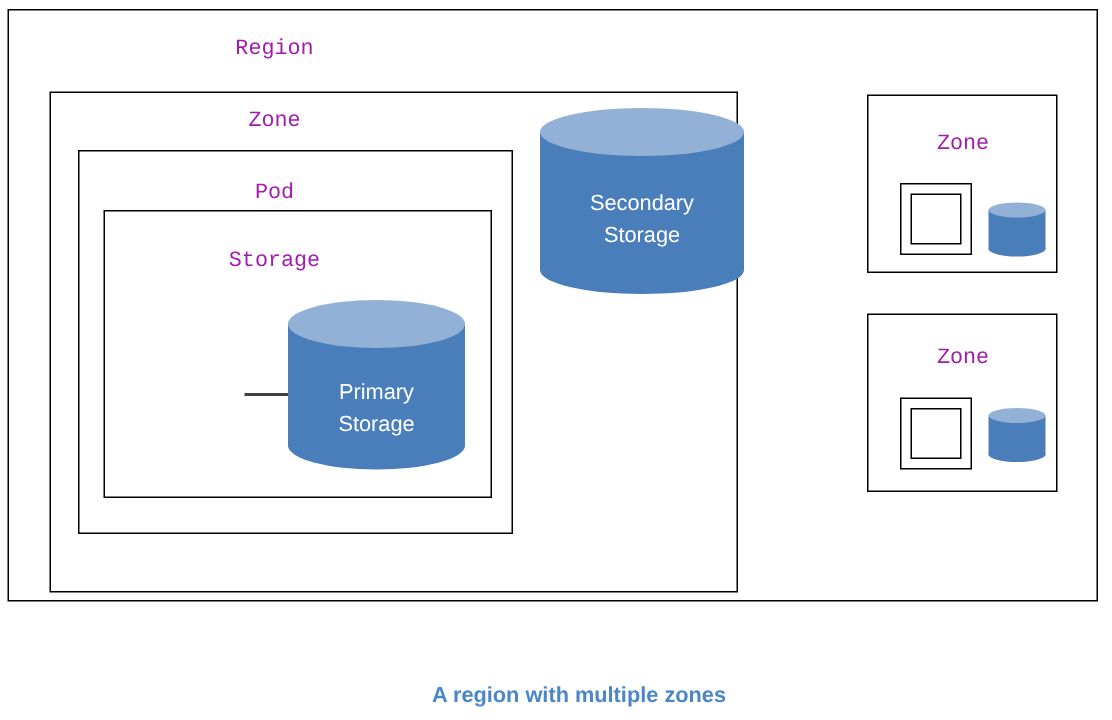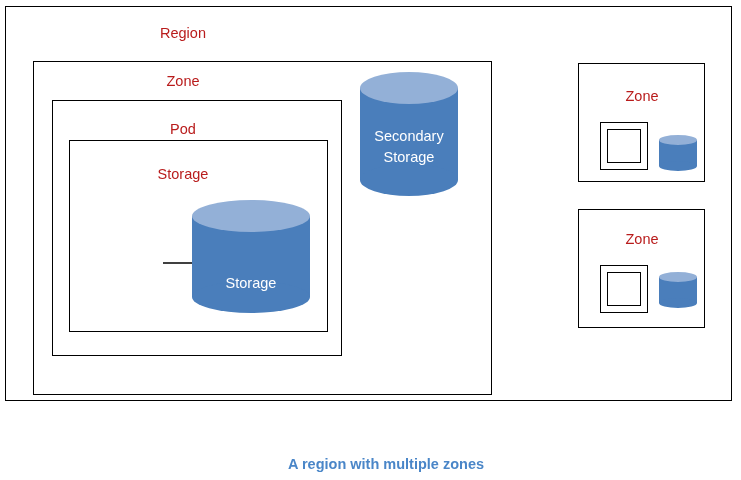--- a/index.html
+++ b/index.html
@@ -18,26 +18,26 @@
     overflow: hidden;
   }
   .box {
     position: absolute;
     border: 1px solid #000000;
     background: transparent;
     box-sizing: border-box;
   }
   .label {
     position: absolute;
-    color: #b91c1c;
+    color: #a21caf;
     font-size: 14.5px;
     line-height: 1;
     white-space: nowrap;
     text-align: right;
-    font-family: Liberation Sans, sans-serif;
+    font-family: Liberation Mono, monospace;
   }
   .label.centered {
     transform: translateX(-50%);
   }
 
   
   .host-rect {
     position: absolute;
     background: #4a7ebb;
     box-sizing: border-box;
@@ -125,24 +125,25 @@
   <div class="box" style="left:69px; top:140px; width:259px; height:192px;"></div>
   <div class="label centered" style="left:183px; top:167px;">Storage</div>
 
 
   <div class="connector" style="left:163px; top:262px; width:32px;"></div>
 
   <div class="cyl" style="left:192px; top:200px; width:118px; height:113px;">
     <div class="cyl-body" style="top:16px; height:81px;"></div>
     <div class="cyl-bottom-shade" style="height:32px;"></div>
     <div class="cyl-top" style="height:32px;"></div>
+    <div class="cyl-text" style="top:52px;">Primary</div>
     <div class="cyl-text" style="top:73px;">Storage</div>
   </div>
 
-  <div class="cyl" style="left:360px; top:72px; width:98px; height:124px;">
+  <div class="cyl" style="left:360px; top:72px; width:136px; height:124px;">
     <div class="cyl-body" style="top:16px; height:92px;"></div>
     <div class="cyl-bottom-shade" style="height:32px;"></div>
     <div class="cyl-top" style="height:32px;"></div>
     <div class="cyl-text" style="top:54px;">Secondary</div>
     <div class="cyl-text" style="top:75px;">Storage</div>
   </div>
 
   <div class="box" style="left:578px; top:63px; width:127px; height:119px;"></div>
   <div class="label centered" style="left:642px; top:89px;">Zone</div>
   <div class="box" style="left:600px; top:122px; width:48px; height:48px;"></div>

